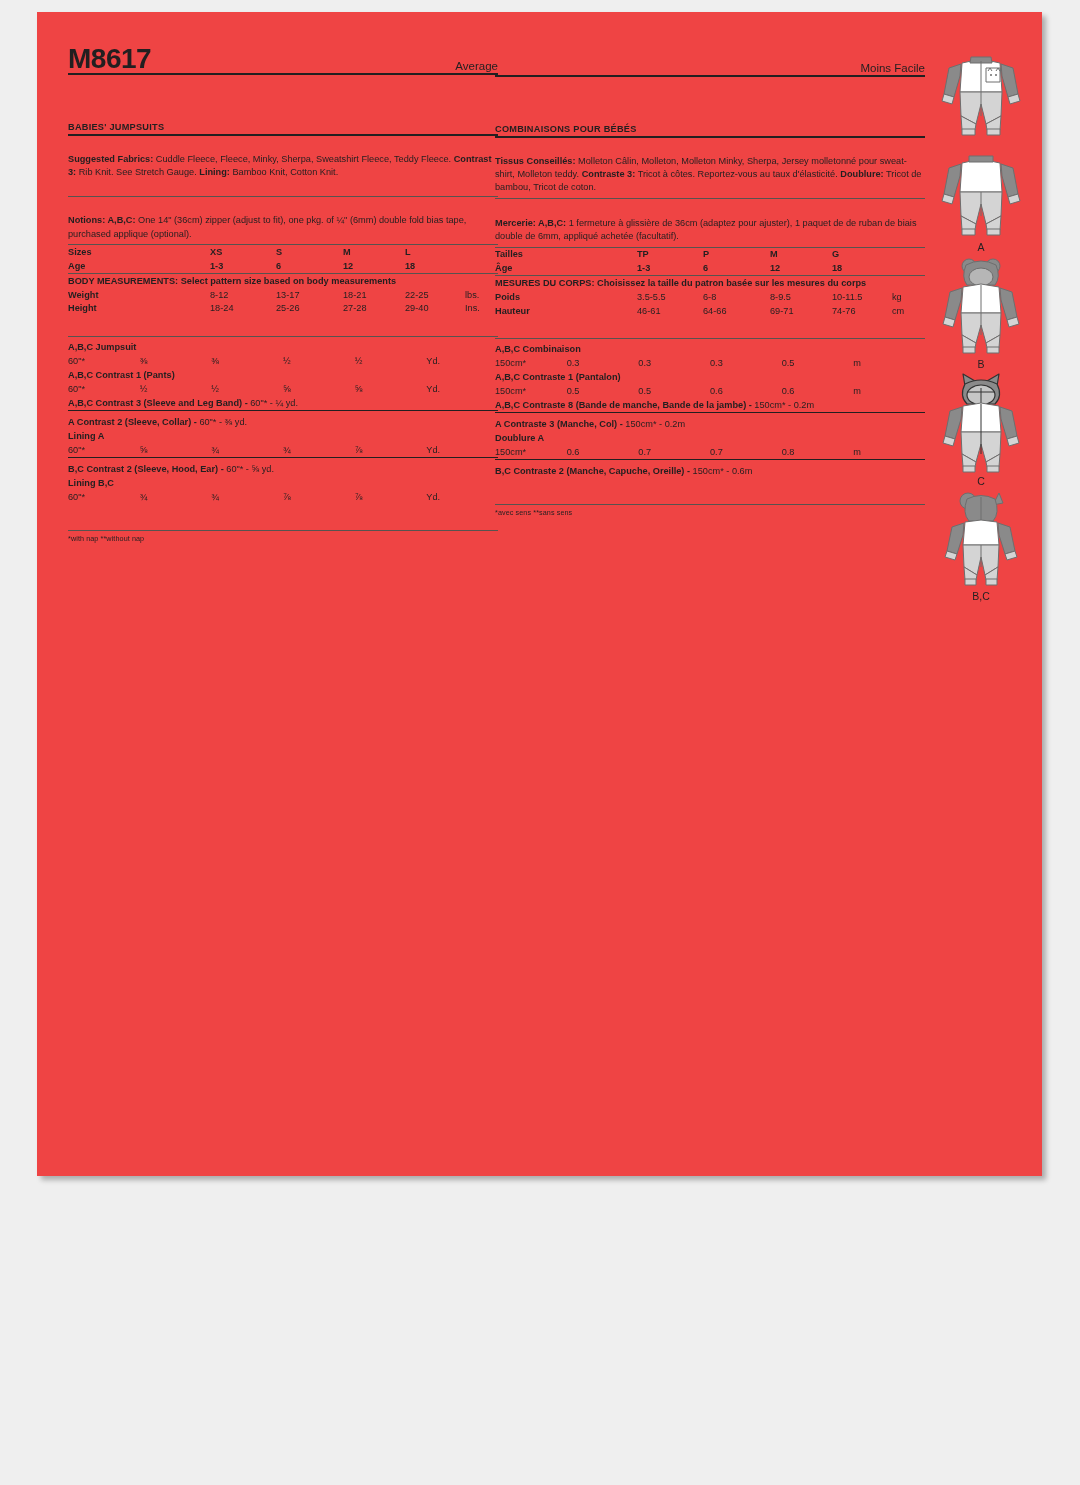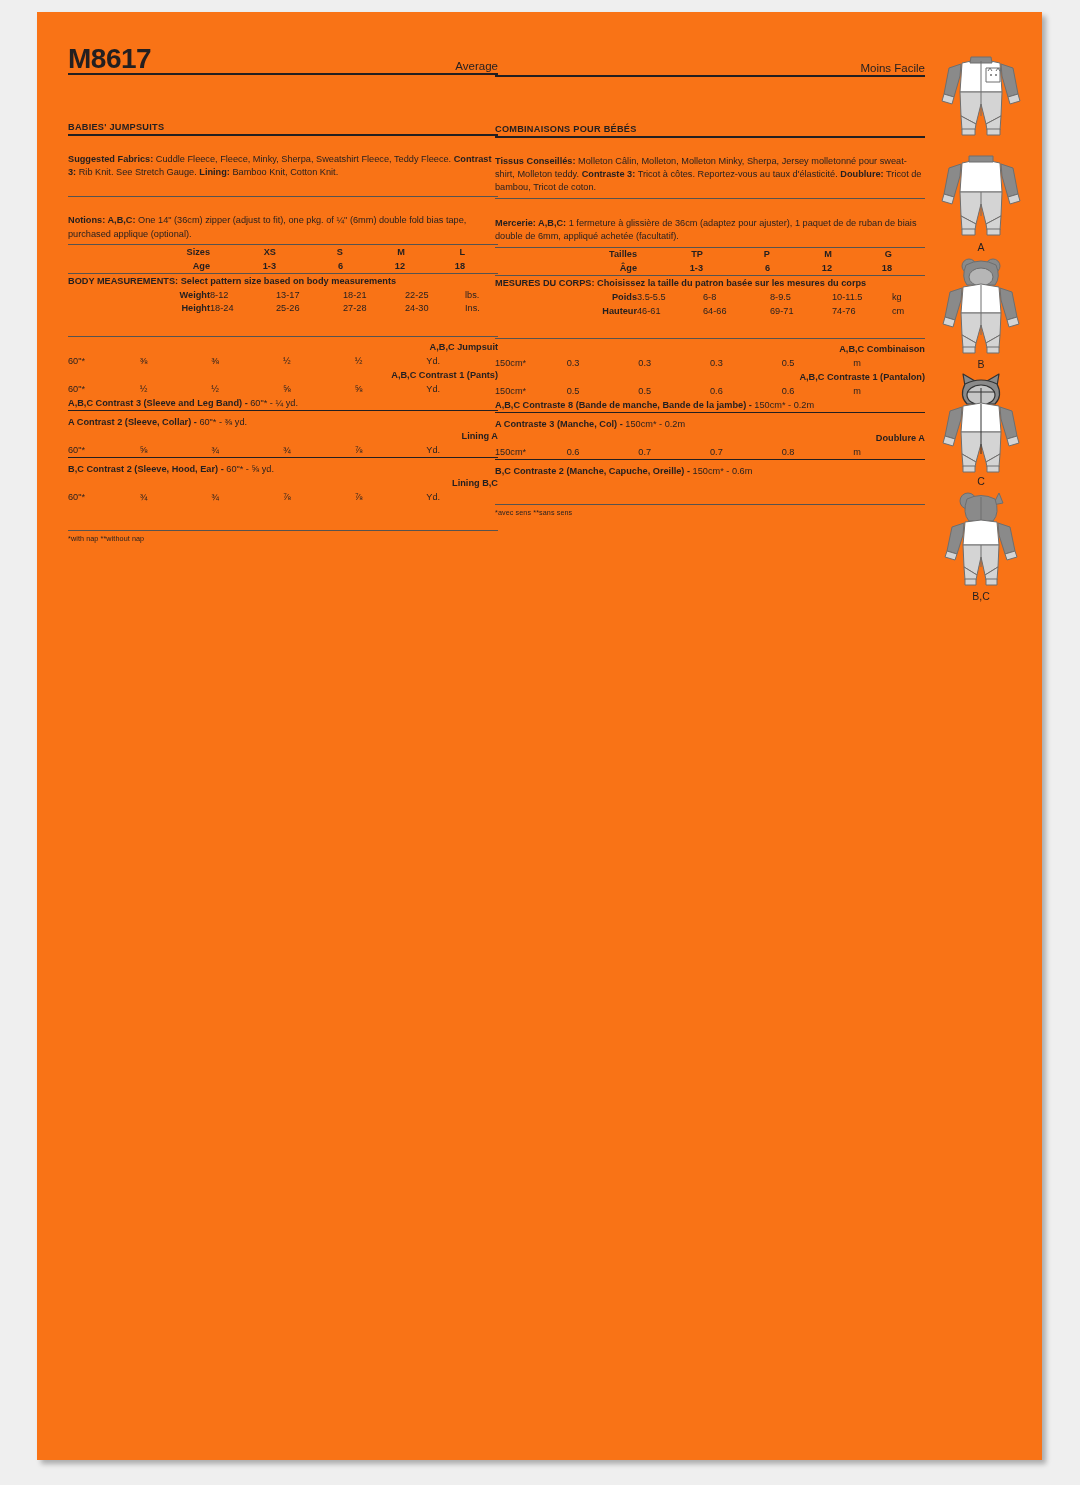--- a/index.html
+++ b/index.html
@@ -4,22 +4,22 @@
 <style>
   html,body{margin:0;padding:0;}
   body{
     width:1080px;height:1485px;
     background:#efefef;
     font-family:"Liberation Sans", sans-serif;
     -webkit-font-smoothing:antialiased;
   }
   .page{
     position:absolute;left:37px;top:12px;
-    width:1005px;height:1448px;
-    background:#f97316;
+    width:1005px;height:1164px;
+    background:#ef4444;
     box-shadow:4px 4px 5px rgba(0,0,0,0.28);
     box-sizing:border-box;
     overflow:hidden;
   }
 
   
   .rule{height:1.5px;background:#231f20;}
   .rule-thin{height:1px;background:#57534f;}
   .rule-mid{height:1.2px;background:#231f20;}
 
@@ -42,21 +42,21 @@
 
   
   table.t{border-collapse:collapse;width:100%;font-size:9.2px;color:#231f20;table-layout:fixed;}
   table.t td{padding:0.6px 0;vertical-align:baseline;line-height:12.6px;}
   td.lab{width:142px;}
   td.c1{width:66px;}
   td.c2{width:67px;}
   td.c3{width:62px;}
   td.c4{width:60px;}
   td.un{width:33px;}
-  .b{font-weight:bold;text-align:right;}
+  .b{font-weight:bold;}
   .sec{font-weight:bold;font-size:9.2px;color:#231f20;line-height:12.6px;padding:0.8px 0;}
   .secline{font-size:9.2px;color:#231f20;line-height:12.6px;padding:0.8px 0;}
   .secline b{font-weight:bold;}
   .gap4{height:4px;}
   .gap13{height:13px;}
   .gap20{height:20px;}
   .foot{font-size:7.2px;color:#231f20;padding-top:3px;letter-spacing:.1px;}
 
   
   .art-item{width:112px;text-align:center;}
@@ -130,21 +130,21 @@
         <td class="c2">13-17</td>
         <td class="c3">18-21</td>
         <td class="c4">22-25</td>
         <td class="un">lbs.</td>
       </tr>
       <tr>
         <td class="lab b">Height</td>
         <td class="c1">18-24</td>
         <td class="c2">25-26</td>
         <td class="c3">27-28</td>
-        <td class="c4">24-30</td>
+        <td class="c4">29-40</td>
         <td class="un">Ins.</td>
       </tr>
     </tbody>
       </table>
 
     <div class="gap20"></div>
     <div class="rule-thin"></div>
     <div class="gap4"></div>
 
     <table class="t">

